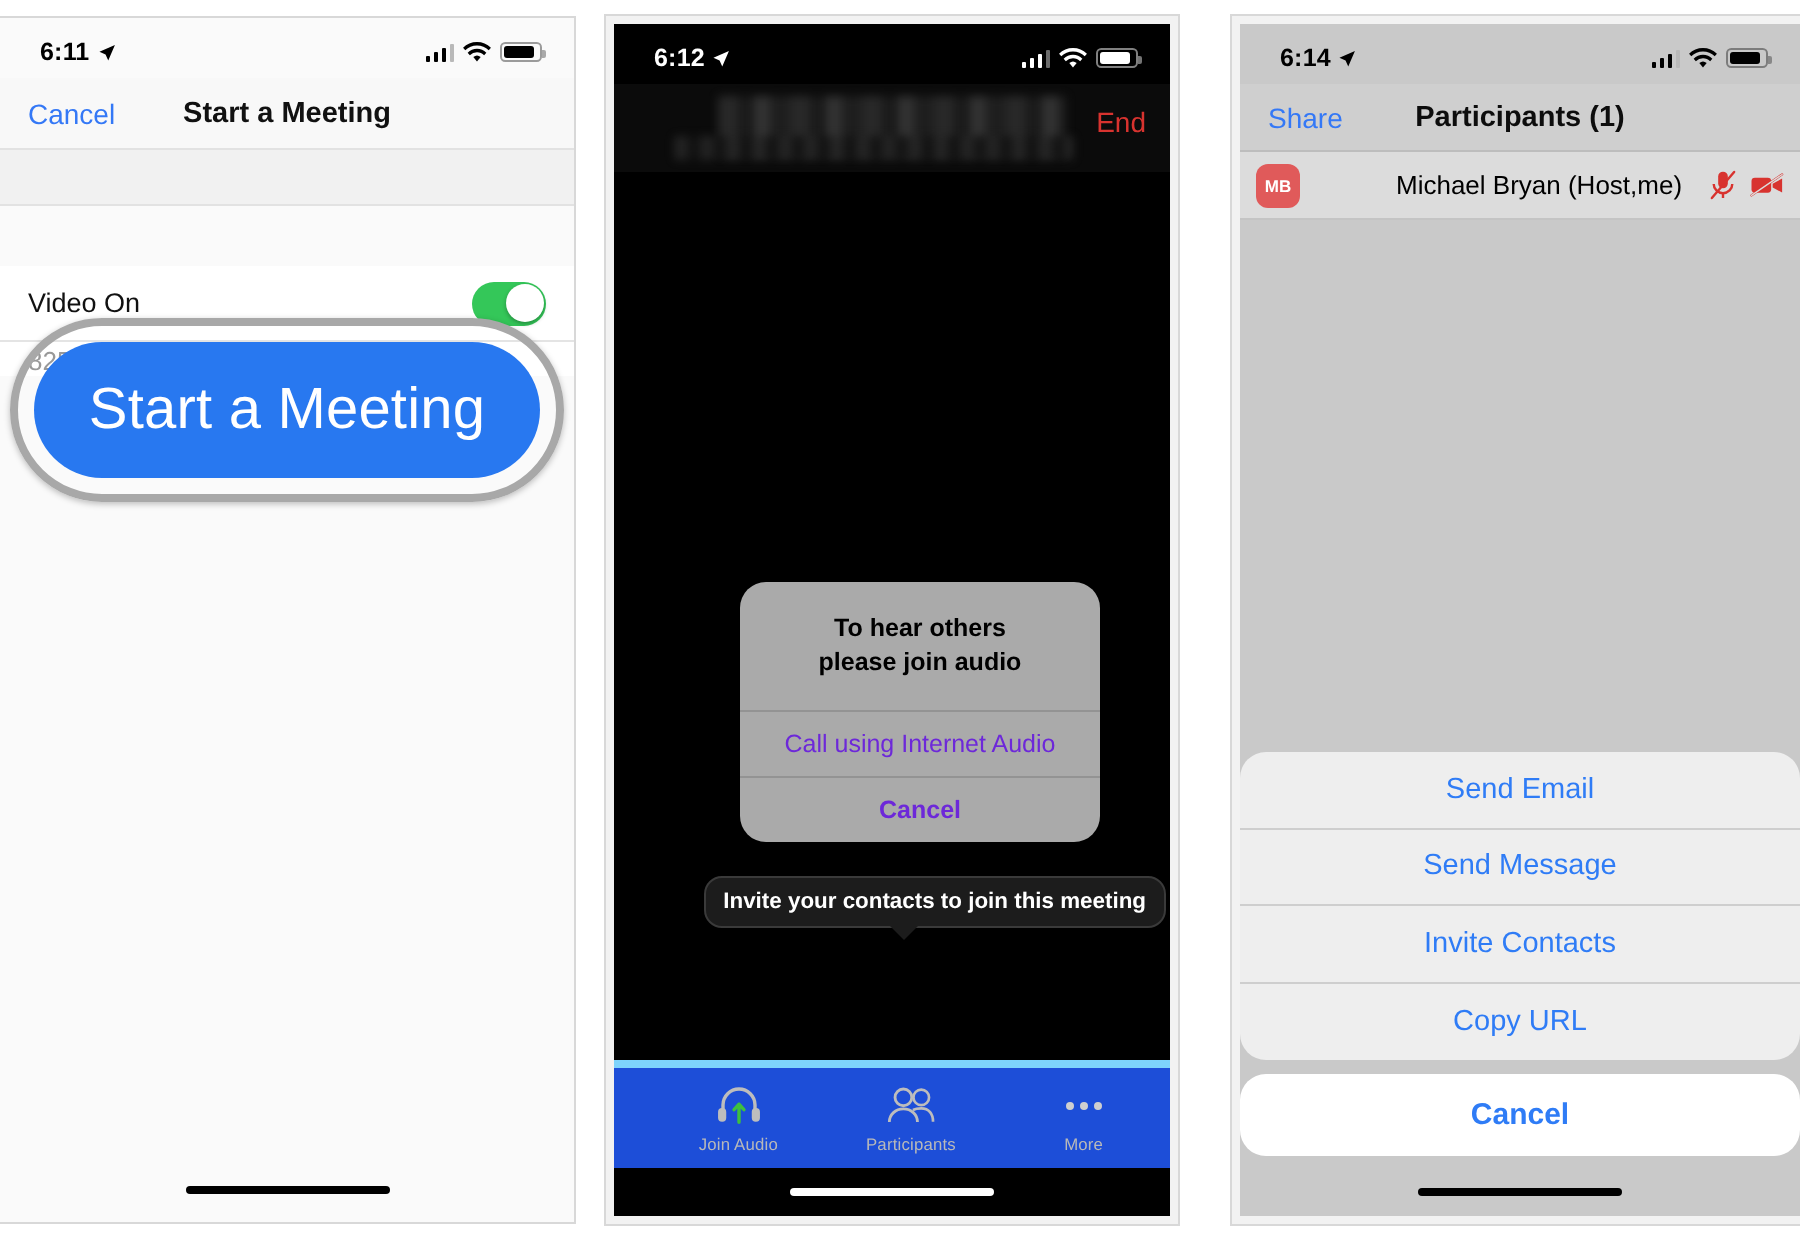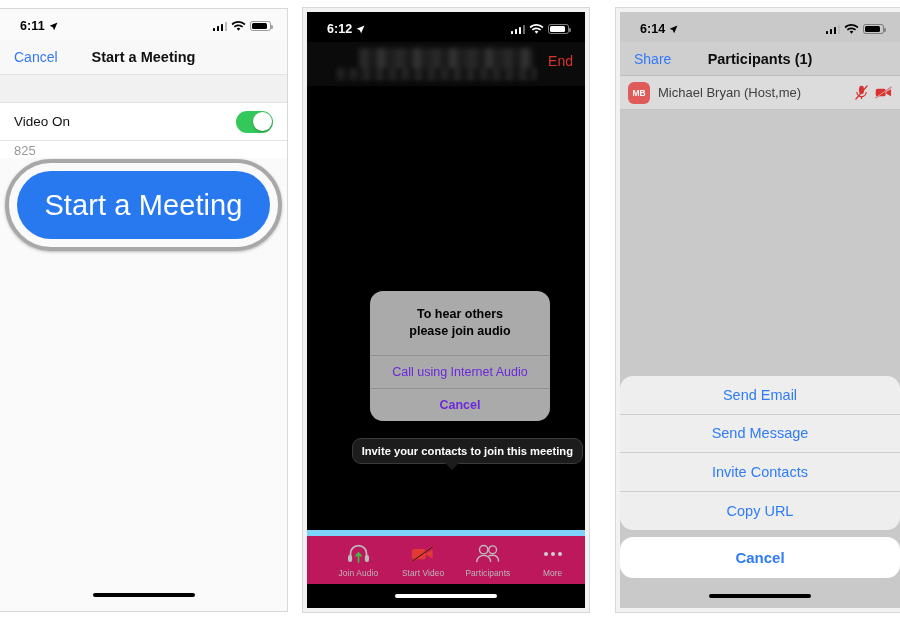--- a/index.html
+++ b/index.html
@@ -98,20 +98,21 @@
     pointer-events: none;
   }
   .gap-block { height: 28px; background: #f1f1f1; border-bottom: 1px solid #e2e2e2; }
   .list { background: #fff; }
   .row {
     height: 38px;
     display: flex; align-items: center; justify-content: space-between;
     padding: 0 14px;
     border-bottom: 1px solid #e4e4e4;
     background: #fff;
+    margin-top: 30px;
   }
   .row-label { font-size: 13.5px; color: #111; }
   .row-sub { font-size: 13px; color: #999; padding: 2px 14px 0; background:#fff; }
   .toggle {
     width: 37px; height: 22px; border-radius: 11px;
     position: relative; flex: none;
   }
   .toggle.on { background: #34c759; }
   .toggle.off { background: #fff; border: 1px solid #e2e2e2; }
   .toggle .knob {
@@ -215,22 +216,22 @@
     position: absolute;
     left: 92px; bottom: -7px;
     border-left: 7px solid transparent;
     border-right: 7px solid transparent;
     border-top: 7px solid #1c1c1c;
   }
 
   
   .toolbar {
     height: 54px;
-    background: #be185d;
-    border-top: 6px solid #7dd3fc;
+    background: #1d4ed8;
+    border-top: 4px solid #7dd3fc;
     display: flex; align-items: center; padding-left: 19px;
   }
   .tb-item {
     flex: 1;
     display: flex; flex-direction: column;
     align-items: center; justify-content: center;
     gap: 3px;
     height: 100%;
   }
   .tb-ico { height: 22px; display: flex; align-items: center; justify-content: center; }
@@ -257,21 +258,21 @@
     gap: 8px;
     border-bottom: 1px solid #c4c4c4;
   }
   .avatar {
     width: 22px; height: 22px; border-radius: 6px;
     background: #e05a5a;
     color: #fff; font-size: 8.5px; font-weight: 700;
     display: flex; align-items: center; justify-content: center;
     flex: none;
   }
-  .part-name { font-size: 13px; color: #404040; flex: 1; }
+  .part-name { font-size: 13px; color: #000000; flex: 1; margin-left: 40px; }
   .part-icons { display: flex; gap: 7px; align-items: center; }
   .p3-fill { flex: 1; background: #c9c9c9; }
 
   
   .sheet { padding: 0 0 6px; }
   .sheet-group {
     background: rgba(243,243,243,.86);
     border-radius: 13px;
     overflow: hidden;
     margin-bottom: 7px;
@@ -417,31 +418,20 @@
             <svg width="23" height="20" viewBox="0 0 24 21">
               <path d="M3.6 13.2V10a8.4 8.4 0 0 1 16.8 0v3.2" fill="none" stroke="#bdbdbd" stroke-width="1.8"></path>
               <rect x="1" y="11.6" width="4.3" height="7.2" rx="2.1" fill="#bdbdbd"></rect>
               <rect x="18.7" y="11.6" width="4.3" height="7.2" rx="2.1" fill="#bdbdbd"></rect>
               <path d="M12 19V9.6M12 9.6 9.4 12.4M12 9.6l2.6 2.8" fill="none" stroke="#3ec03e" stroke-width="1.8" stroke-linecap="round" stroke-linejoin="round"></path>
             </svg>
           </span>
           <span class="tb-lbl">Join Audio</span>
         </div>
 
-        <div class="tb-item">
-          <span class="tb-ico">
-            <svg width="24" height="18" viewBox="0 0 26 18">
-              <rect x="1" y="3.6" width="15" height="11" rx="2.4" fill="#e03a35"></rect>
-              <path d="M17 8 23.4 4.2v9.6L17 10z" fill="#e03a35"></path>
-              <path d="M1.5 16.8 23.5 1.2" stroke="#e03a35" stroke-width="1.7" stroke-linecap="round"></path>
-              <path d="M1.5 16.8 23.5 1.2" stroke="#0d0d0d" stroke-width="0.9" stroke-linecap="round"></path>
-            </svg>
-          </span>
-          <span class="tb-lbl">Start Video</span>
-        </div>
 
 
         <div class="tb-item">
           <span class="tb-ico">
             <svg width="25" height="19" viewBox="0 0 26 20">
               <circle cx="9" cy="6" r="4.4" fill="none" stroke="#bdbdbd" stroke-width="1.5"></circle>
               <path d="M1.6 19c0-4 3.3-7 7.4-7s7.4 3 7.4 7" fill="none" stroke="#bdbdbd" stroke-width="1.5"></path>
               <circle cx="18.4" cy="6" r="4.1" fill="none" stroke="#bdbdbd" stroke-width="1.4"></circle>
               <path d="M14 12.6c1.3-.6 2.8-.8 4.4-.8 4.1 0 6.2 3 6.2 7" fill="none" stroke="#bdbdbd" stroke-width="1.4"></path>
             </svg>

